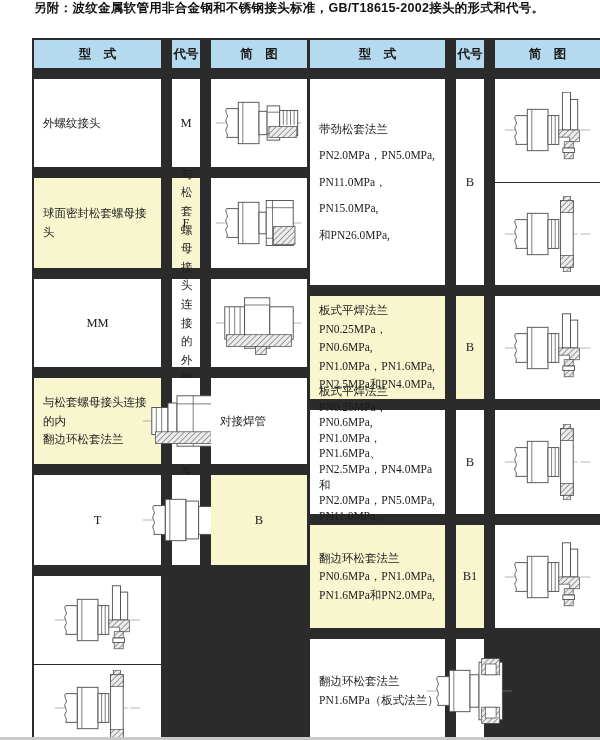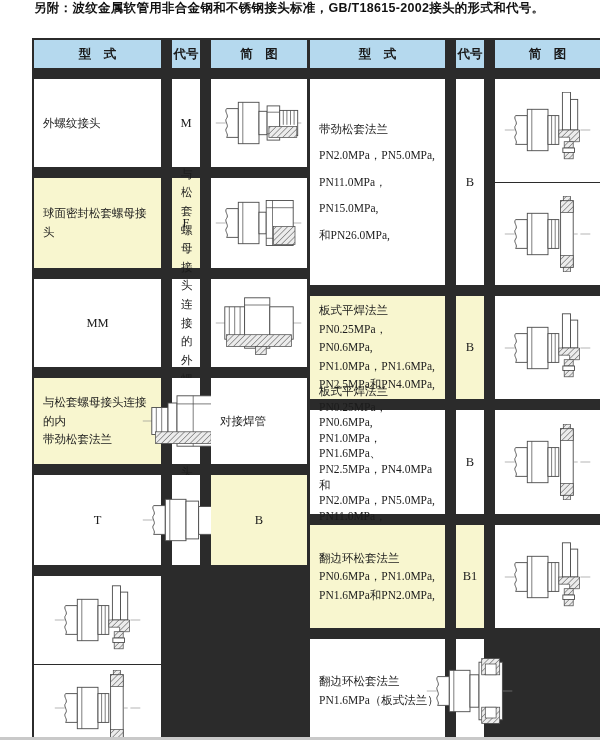--- a/index.html
+++ b/index.html
@@ -134,21 +134,21 @@
             <line x1="34" y1="62" x2="62" y2="62" stroke="#4a4a4a" stroke-width="0.8"></line>
             <rect x="62" y="24" width="26" height="36" stroke="#4a4a4a" stroke-width="1" fill="#ffffff"></rect>
             <rect x="14" y="55" width="72" height="13" fill="url(#hp3)" stroke="#4a4a4a" stroke-width="0.8"></rect>
             <rect x="46" y="68" width="12" height="9" fill="url(#hp3)" stroke="#4a4a4a" stroke-width="0.8"></rect>
           </svg>
         </div>
       </div>
 
     <div class="c tcell yellow">
         <span class="ttext">与松套螺母接头连接的内
-带劲松套法兰</span>
+翻边环松套法兰</span>
       </div>
     <div class="c csk">
         <div class="sk">
           <svg viewBox="0 0 100 84" width="90" height="76">
             <defs>
               <pattern id="hp4" patternUnits="userSpaceOnUse" width="4.5" height="4.5" patternTransform="rotate(45)">
                 <rect width="4.5" height="4.5" fill="#ececec"></rect>
                 <line x1="0" y1="0" x2="0" y2="4.5" stroke="#555" stroke-width="1.2"></line>
               </pattern>
             </defs>

